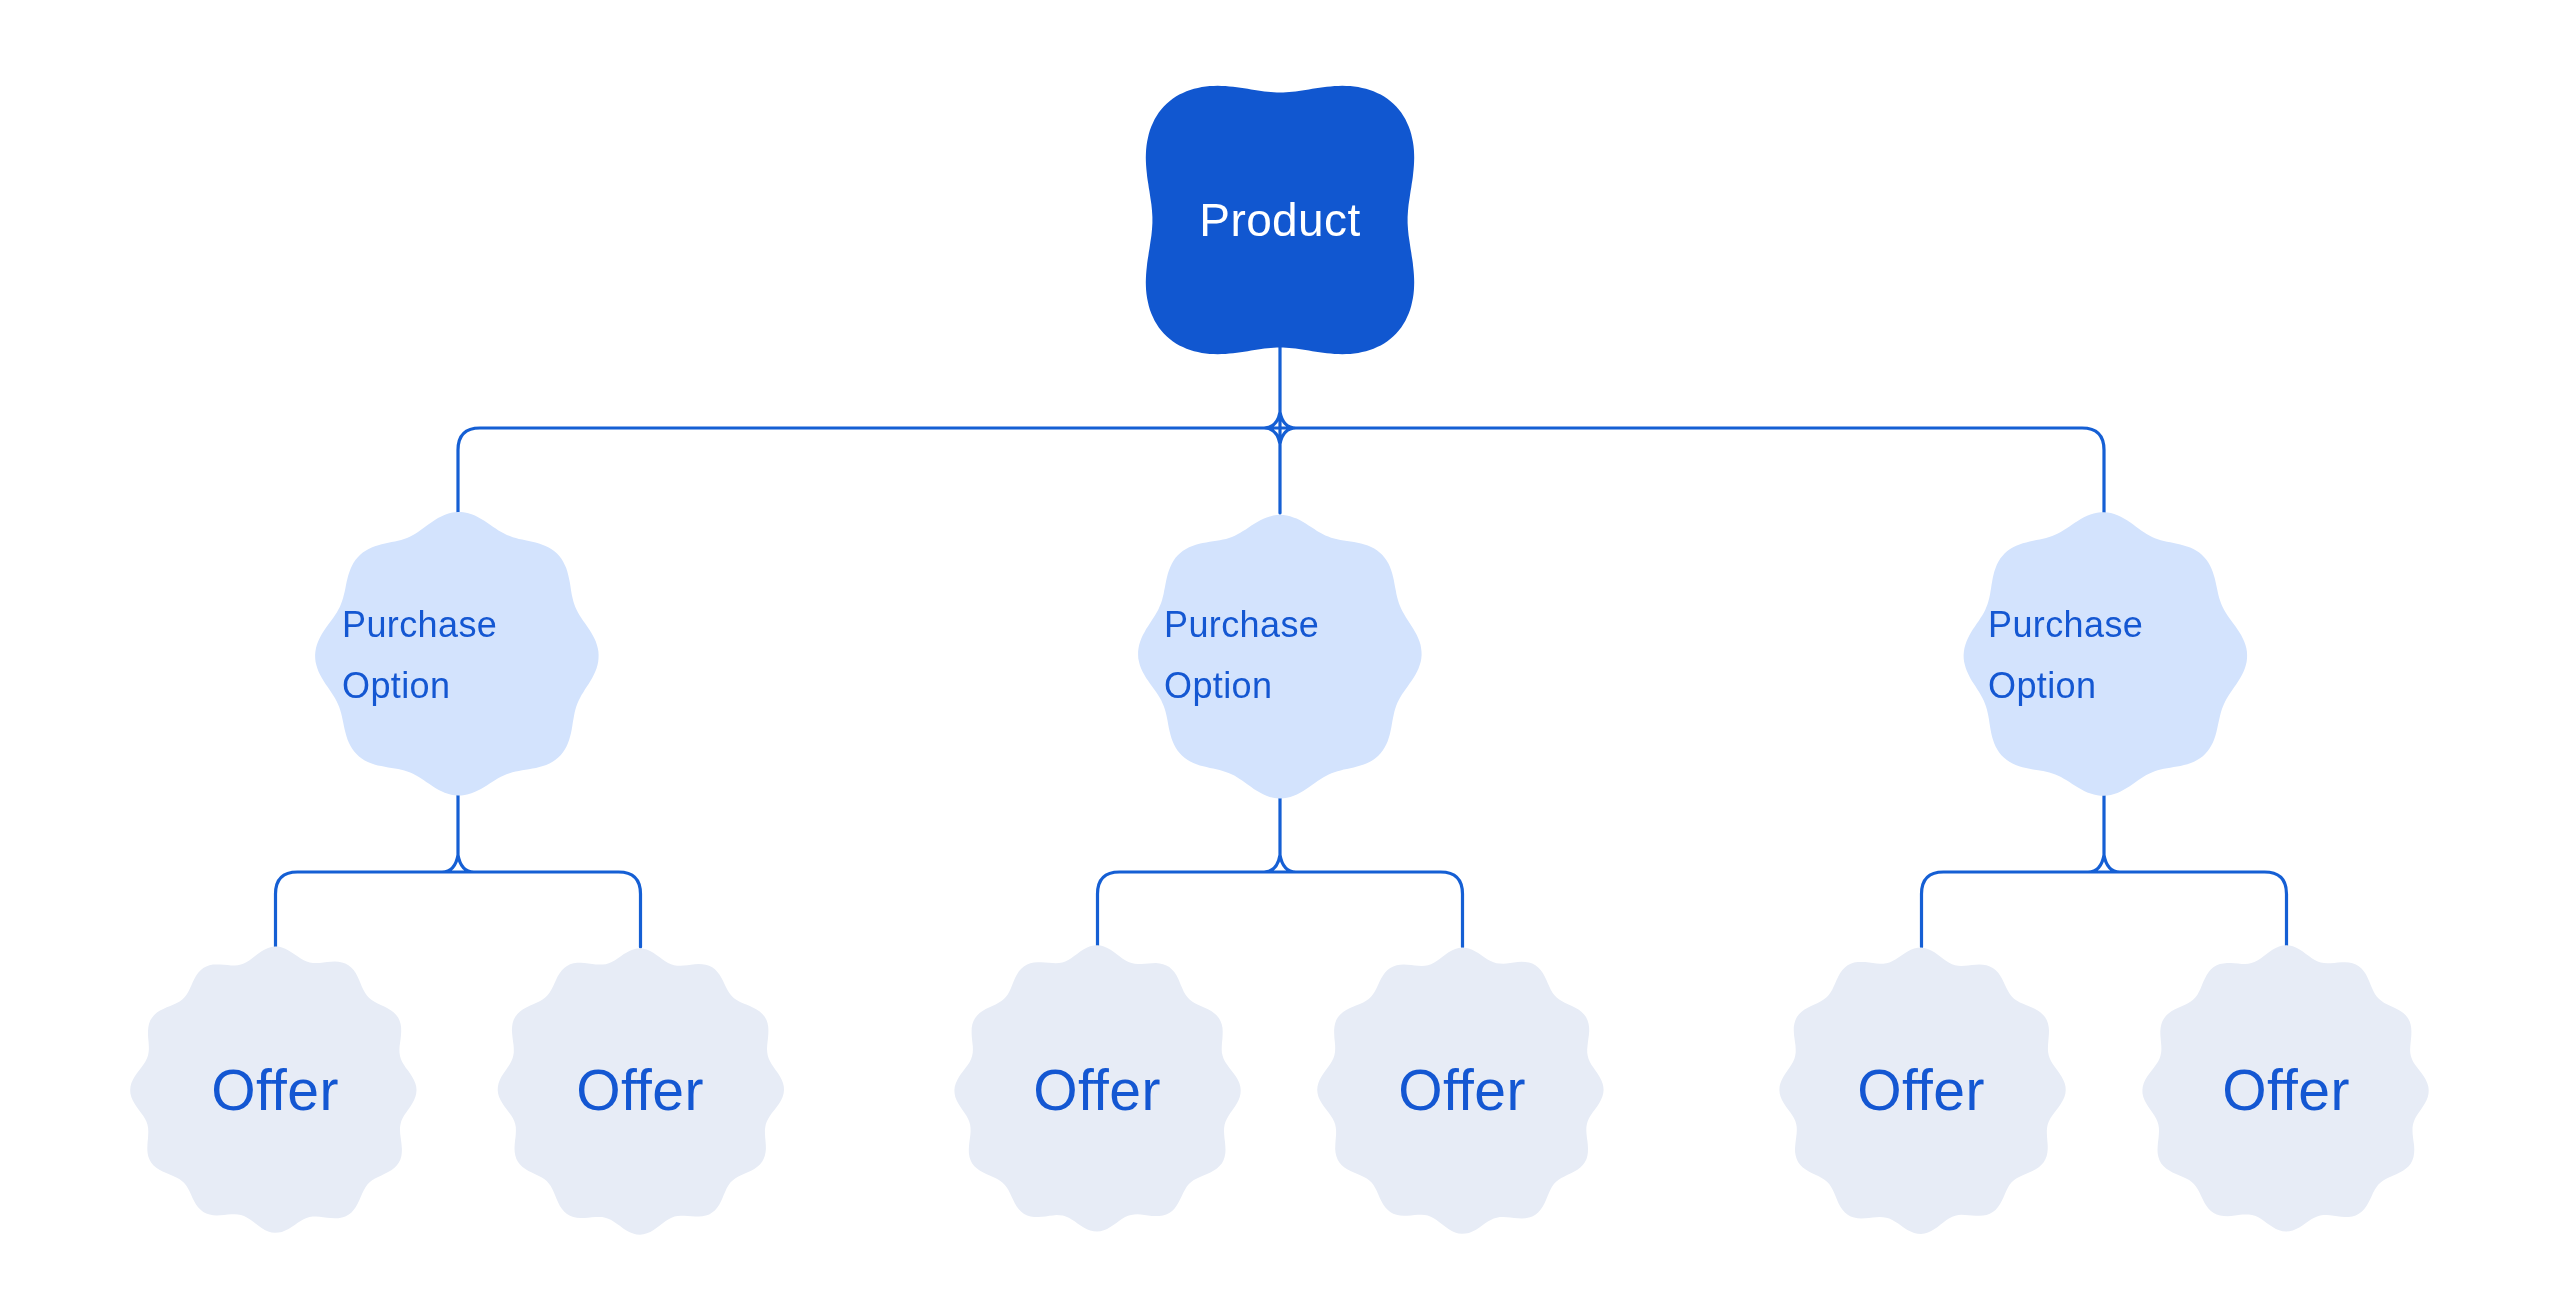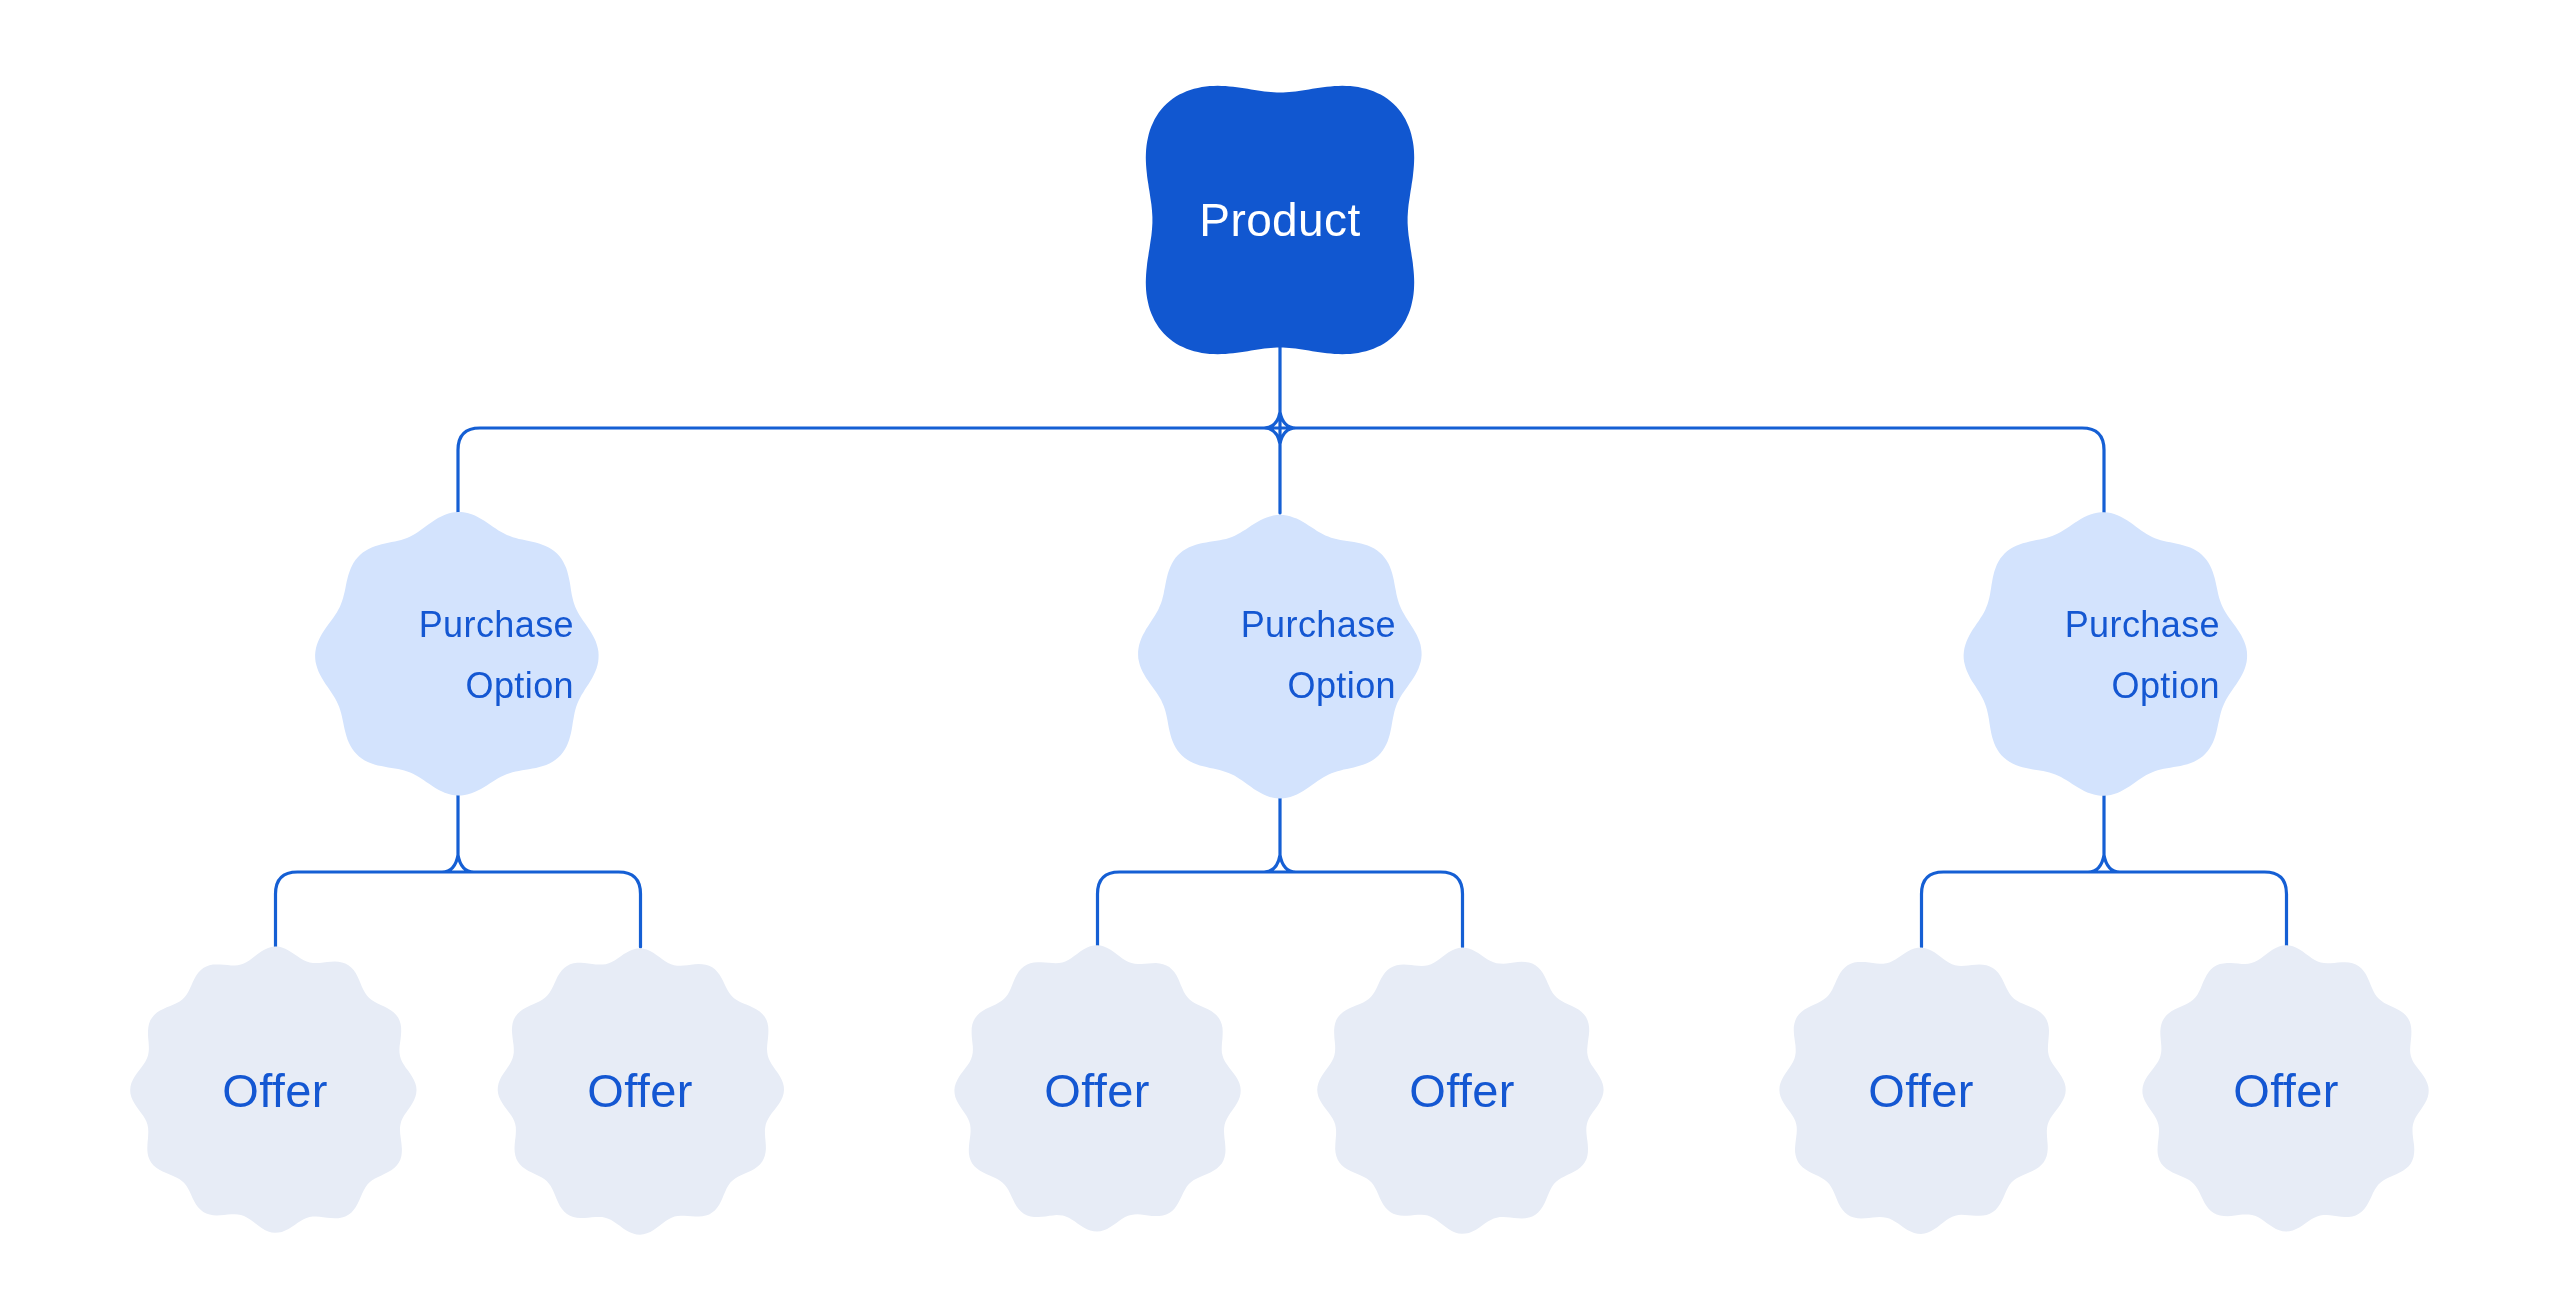--- a/index.html
+++ b/index.html
@@ -7,26 +7,26 @@
     position:relative;width:2560px;height:1312px;overflow:hidden;
     font-family:"Liberation Sans","DejaVu Sans",sans-serif;
   }
   #connector-svg{position:absolute;left:0;top:0;width:2560px;height:1312px;}
   .node{
     position:absolute;width:340px;height:340px;
     display:flex;align-items:center;justify-content:center;
   }
   .node svg.blob{position:absolute;left:0;top:0;width:340px;height:340px;}
   .node .label{
-    position:relative;z-index:2;text-align:right;
+    position:relative;z-index:2;text-align:left;
     font-weight:500;letter-spacing:0.4px;
   }
   .product .label{font-size:46px;}
   .purchase .label{font-size:36px;line-height:61px;width:232px;}
-  .offer .label{font-size:47px;}
+  .offer .label{font-size:57px;}
 </style>
 </head>
 <body>
 
 <div class="canvas" style="background: rgb(255, 255, 255);">
 
   <svg id="connector-svg" viewBox="0 0 2560 1312" aria-hidden="true">
     <path id="connector-path" fill="none" stroke-width="3.2" stroke-linecap="round" d="M458 513 L458 450 Q458 428 480 428 L2082 428 Q2104 428 2104 450 L2104 513 M1280 344 L1280 513 M1264 428 Q1277 428 1280 412 M1280 412 Q1283 428 1296 428 M1264 428 Q1277 428 1280 444 M1280 444 Q1283 428 1296 428 M458 795 L458 855 M442 872 Q455 872 458 855 M458 855 Q461 872 474 872 M275.5 947 L275.5 894 Q275.5 872 297.5 872 L618.5 872 Q640.5 872 640.5 894 L640.5 947 M1280 795 L1280 855 M1264 872 Q1277 872 1280 855 M1280 855 Q1283 872 1296 872 M1097.5 947 L1097.5 894 Q1097.5 872 1119.5 872 L1440.5 872 Q1462.5 872 1462.5 894 L1462.5 947 M2104 795 L2104 855 M2088 872 Q2101 872 2104 855 M2104 855 Q2107 872 2120 872 M1921.5 947 L1921.5 894 Q1921.5 872 1943.5 872 L2264.5 872 Q2286.5 872 2286.5 894 L2286.5 947 " stroke="#155FD4"></path>
   </svg>
 

